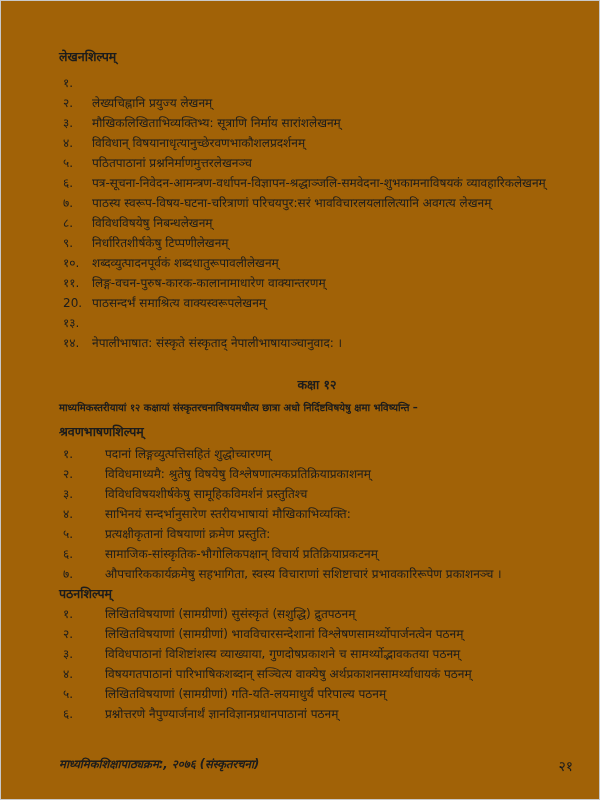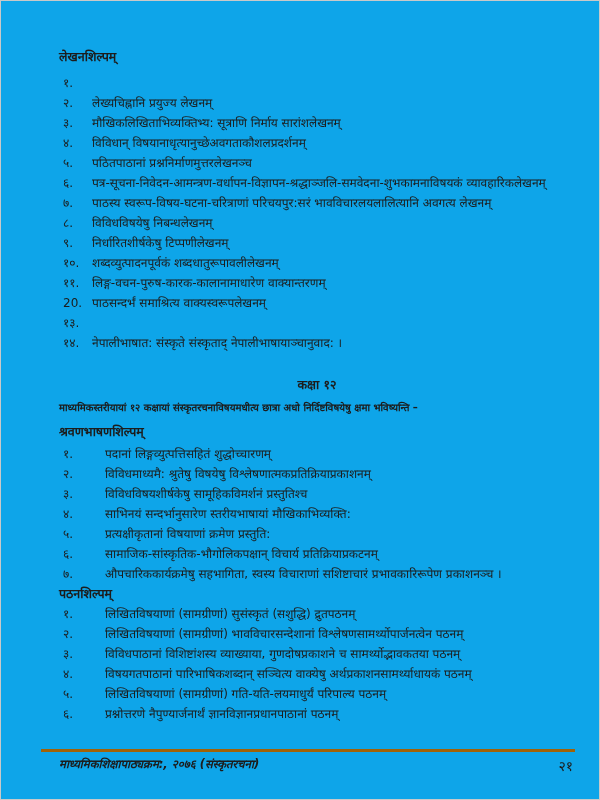--- a/index.html
+++ b/index.html
@@ -1,20 +1,20 @@
 <!DOCTYPE html>
 <html><head>
 <meta charset="utf-8">
 <style>
   html,body { margin:0; padding:0; background:#ffffff; }
   .page {
     position:relative;
     width:600px; height:800px;
     box-sizing:border-box;
-    background:#0ea5e9;
+    background:#a16207;
     border:1px solid #c9c9c9;
     font-family:"DejaVu Sans", sans-serif;
     color:#1c1c1c;
     padding:46px 24px 0 58px;
     overflow:hidden;
   }
   .heading {
     font-weight:bold;
     font-size:12.5px;
     line-height:20px;
@@ -78,21 +78,21 @@
     <div class="row">
         <span class="num">२.</span>
         <span class="txt">लेख्यचिह्नानि प्रयुज्य लेखनम्</span>
       </div>
     <div class="row">
         <span class="num">३.</span>
         <span class="txt">मौखिकलिखिताभिव्यक्तिभ्य: सूत्राणि निर्माय सारांशलेखनम्</span>
       </div>
     <div class="row">
         <span class="num">४.</span>
-        <span class="txt">विविधान् विषयानाधृत्यानुच्छेअवगताकौशलप्रदर्शनम्</span>
+        <span class="txt">विविधान् विषयानाधृत्यानुच्छेरवणभाकौशलप्रदर्शनम्</span>
       </div>
     <div class="row">
         <span class="num">५.</span>
         <span class="txt">पठितपाठानां प्रश्ननिर्माणमुत्तरलेखनञ्च</span>
       </div>
     <div class="row">
         <span class="num">६.</span>
         <span class="txt">पत्र-सूचना-निवेदन-आमन्त्रण-वर्धापन-विज्ञापन-श्रद्धाञ्जलि-समवेदना-शुभकामनाविषयकं व्यावहारिकलेखनम्</span>
       </div>
     <div class="row">

